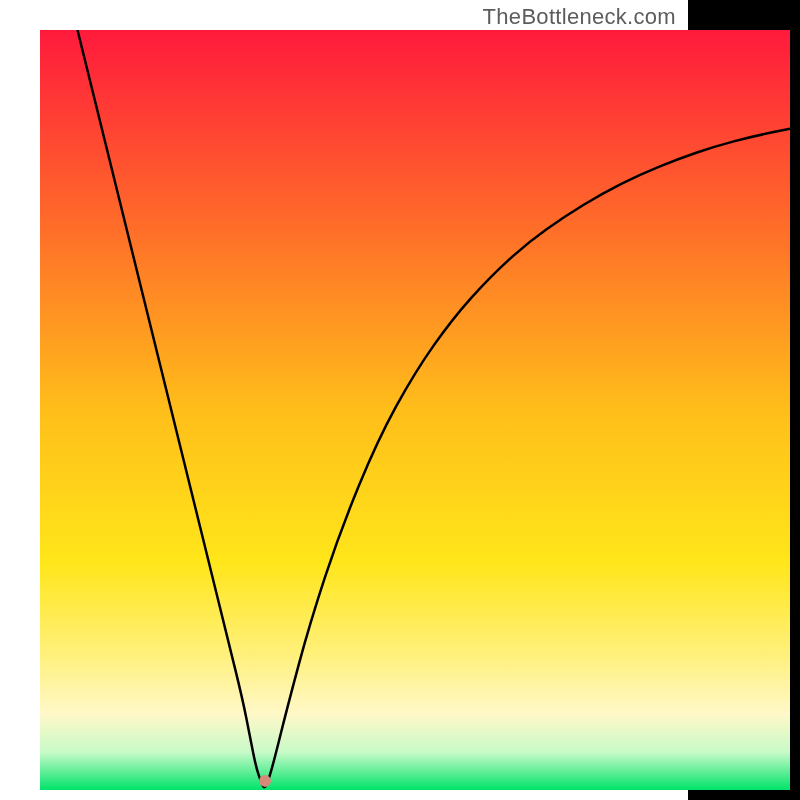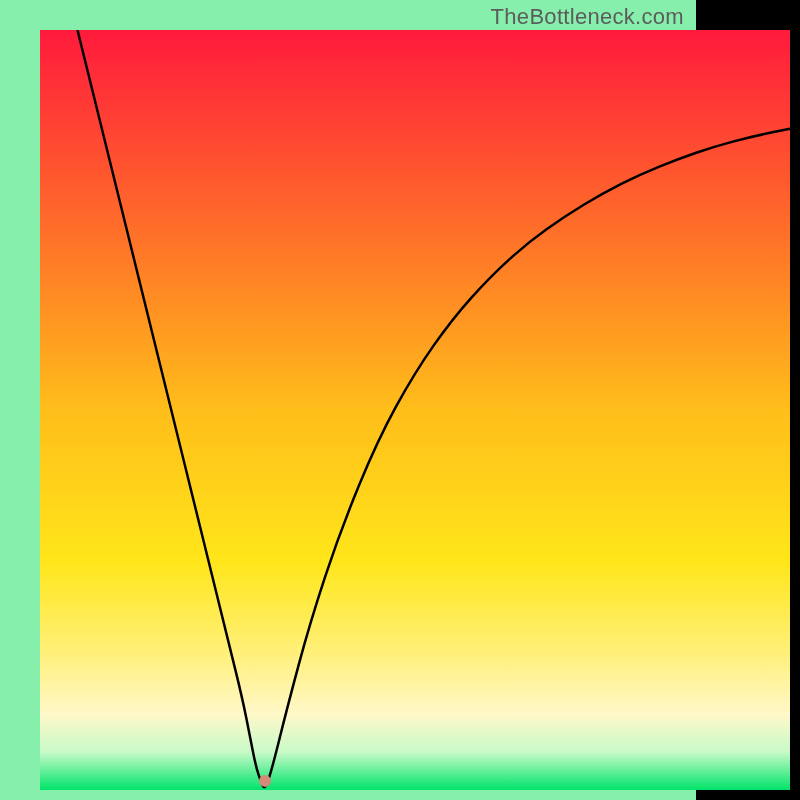--- a/index.html
+++ b/index.html
@@ -8,22 +8,21 @@
     width: 800px;
     height: 800px;
     overflow: hidden;
     background: #000;
     font-family: Arial, Helvetica, sans-serif;
   }
   .frame {
     position: relative;
     width: 688px;
     height: 800px;
-    background: #86efac;
-    padding-left: 8px;
+    background: #ffffff;
   }
   .watermark {
     position: absolute;
     top: 4px;
     right: 12px;
     color: #5c5c5c;
     font-size: 22px;
     font-weight: 500;
     letter-spacing: 0.3px;
     z-index: 5;

